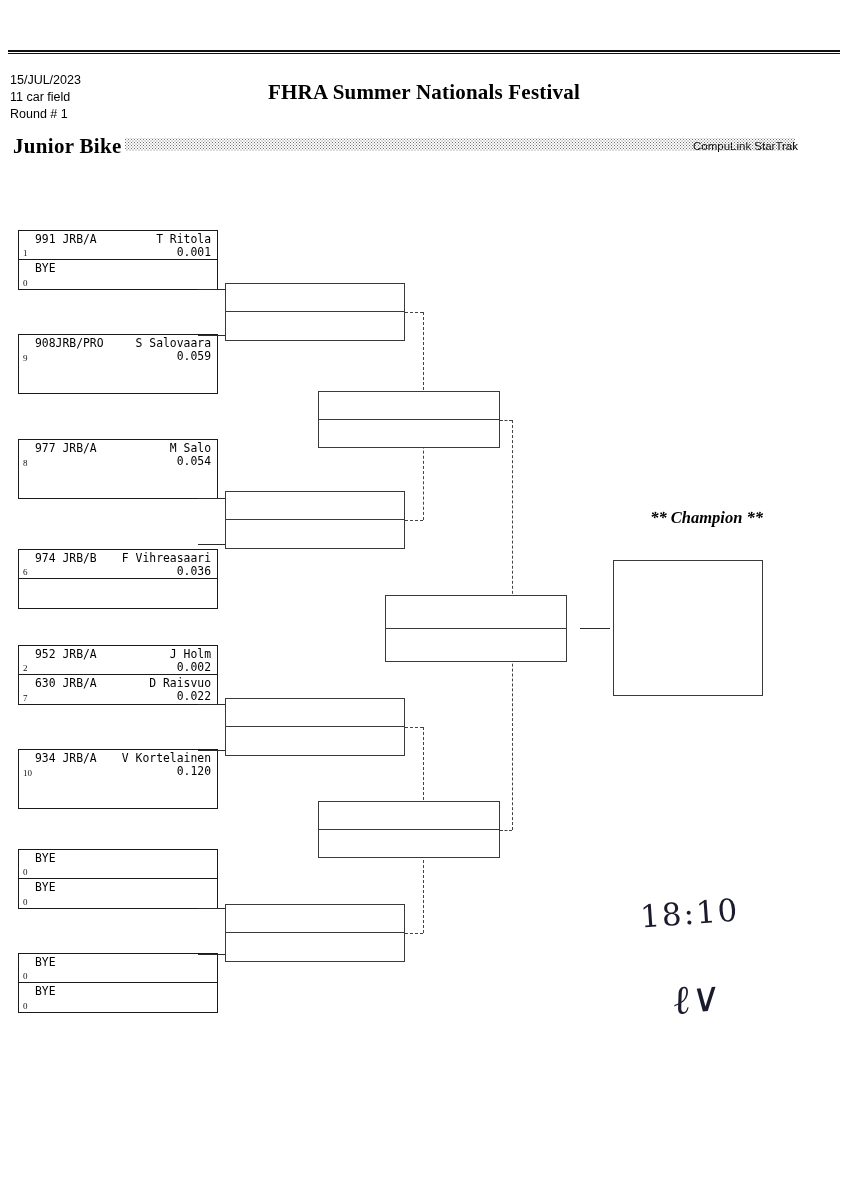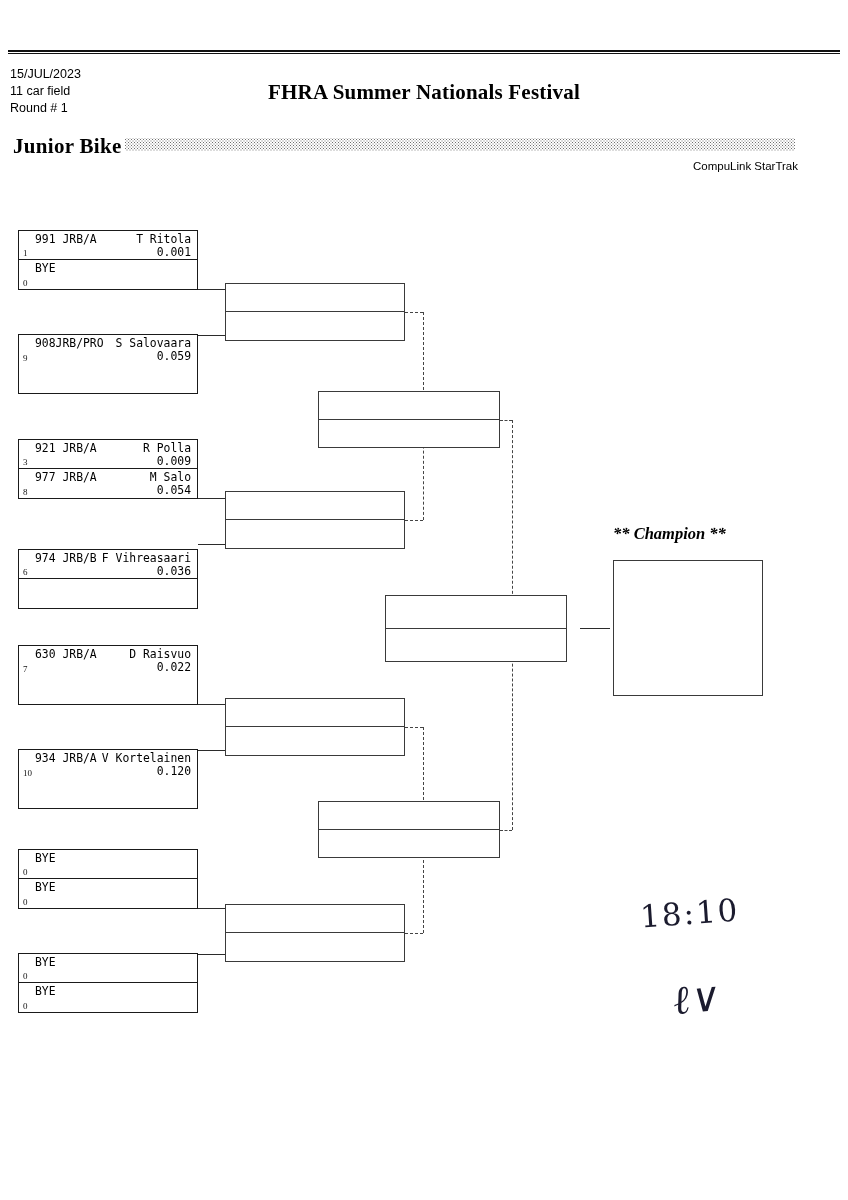--- a/index.html
+++ b/index.html
@@ -24,21 +24,21 @@
     top: 50px;
     width: 832px;
     height: 4px;
     border-top: 2px solid #111;
     border-bottom: 1px solid #111;
     box-sizing: border-box;
   }
   .meta {
     position: absolute;
     left: 10px;
-    top: 66px;
+    top: 72px;
     font-family: "Liberation Sans", sans-serif;
     font-size: 12.5px;
     line-height: 17px;
     white-space: nowrap;
   }
   .event-title {
     position: absolute;
     left: 0;
     top: 80px;
     width: 848px;
@@ -70,30 +70,30 @@
       radial-gradient(#555 0.6px, transparent 0.7px),
       radial-gradient(#555 0.6px, transparent 0.7px);
     background-size: 3px 3px, 3px 3px;
     background-position: 0 0, 1.5px 1.5px;
     opacity: .85;
     z-index: 1;
   }
   .vendor {
     position: absolute;
     right: 50px;
-    top: 160px;
+    top: 140px;
     font-family: "Liberation Sans", sans-serif;
     font-size: 11.5px;
     white-space: nowrap;
   }
 
   
   .pair {
     position: absolute;
-    width: 180px;
+    width: 200px;
     border: 1.2px solid #1a1a1a;
     box-sizing: border-box;
     background: #fff;
   }
   .slot {
     position: relative;
     height: 29px;
     box-sizing: border-box;
   }
   .slot.top { border-bottom: 1.2px solid #1a1a1a; }
@@ -245,48 +245,48 @@
         <div class="slot bottom">
           <div class="line1">
             <span class="car">908JRB/PRO</span>
             <span class="drv">S Salovaara</span>
           </div>
           <div class="rt">0.059</div>
           <div class="lane">9</div>
         </div>
       </div>
       <div class="pair" style="left: 18px; top: 439px; height: 60px;">
-        <div class="slot top">
-          <div class="line1">
-            <span class="car">921 JRB/A</span>
-            <span class="drv">R Polla</span>
-          </div>
-          <div class="rt">0.009</div>
-          <div class="lane">3</div>
-        </div>
         <div class="slot bottom">
           <div class="line1">
             <span class="car">977 JRB/A</span>
             <span class="drv">M Salo</span>
           </div>
           <div class="rt">0.054</div>
           <div class="lane">8</div>
         </div>
       </div>
       <div class="pair" style="left: 18px; top: 543px; height: 60px; margin-top: 6px;">
         <div class="slot top">
           <div class="line1">
             <span class="car">974 JRB/B</span>
             <span class="drv">F Vihreasaari</span>
           </div>
           <div class="rt">0.036</div>
           <div class="lane">6</div>
         </div>
       </div>
       <div class="pair" style="left: 18px; top: 645px; height: 60px;">
+        <div class="slot top">
+          <div class="line1">
+            <span class="car">952 JRB/A</span>
+            <span class="drv">J Holm</span>
+          </div>
+          <div class="rt">0.002</div>
+          <div class="lane">2</div>
+        </div>
         <div class="slot bottom">
           <div class="line1">
             <span class="car">630 JRB/A</span>
             <span class="drv">D Raisvuo</span>
           </div>
           <div class="rt">0.022</div>
           <div class="lane">7</div>
         </div>
       </div>
       <div class="pair" style="left: 18px; top: 749px; height: 60px;">
@@ -382,20 +382,20 @@
       <div class="dash-h" style="left: 500px; top: 419.5px; width: 12px;"></div>
       <div class="dash-v" style="left: 512px; top: 419.5px; height: 209px;"></div>
       <div class="dash-h" style="left: 500px; top: 829.5px; width: 12px;"></div>
       <div class="dash-v" style="left: 512px; top: 628.5px; height: 201px;"></div>
       <div class="mbox" style="left: 385px; top: 595px; width: 182px; height: 67px;">
         <div class="half top"></div>
         <div class="half"></div>
       </div>
     </div>
 
-  <div class="champ-label" style="left:613px; top:524px; width:150px; text-align:left;">** Champion **</div>
+  <div class="champ-label" style="left:613px; top:508px; width:150px; text-align:right;">** Champion **</div>
   <div class="champ-box" style="left:613px; top:560px; width:150px; height:136px;"></div>
   <div class="conn-h" style="left:580px; top:628px; width:30px;"></div>
 
   <div class="hand hand-time">18:10</div>
   <div class="hand hand-sig">ℓ∨</div>
 
 </div>
 
 </body></html>

